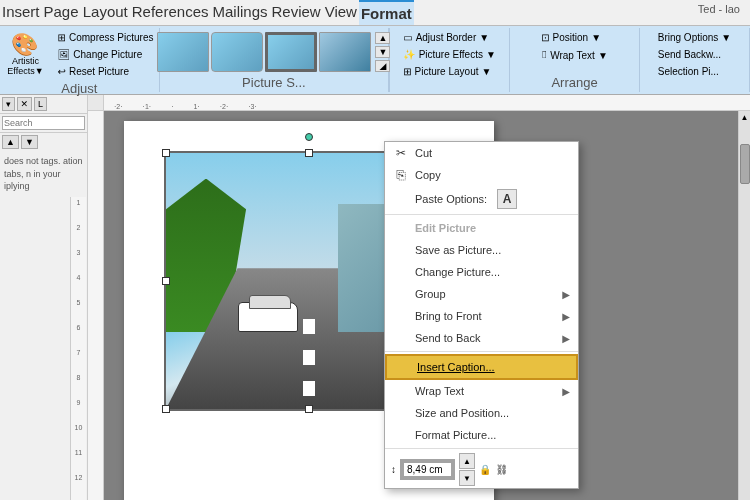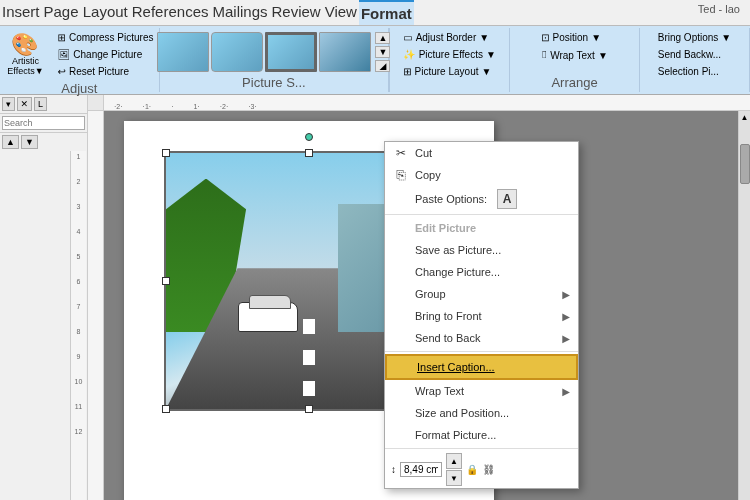--- a/index.html
+++ b/index.html
@@ -64,21 +64,21 @@
     .context-menu { position: absolute; top: 30px; left: 280px; width: 195px; background: white; border: 1px solid #aaa; box-shadow: 3px 3px 8px rgba(0,0,0,0.3); z-index: 100; }
     .ctx-item { display: flex; align-items: center; padding: 3px 8px; font-size: 11px; cursor: pointer; gap: 6px; color: #333; }
     .ctx-item.highlighted { background: #e8c040; border: 2px solid #c8901a; color: #000; font-weight: 500; text-decoration: underline; }
     .ctx-item.disabled { color: #aaa; cursor: default; font-weight: bold; }
     .ctx-separator { height: 1px; background: #ddd; margin: 2px 0; }
     .ctx-icon { width: 16px; height: 16px; display: flex; align-items: center; justify-content: center; font-size: 12px; flex-shrink: 0; }
     .ctx-arrow { margin-left: auto; font-size: 10px; color: #666; }
 
     
     .ctx-size-row { display: flex; align-items: center; padding: 2px 6px; gap: 4px; font-size: 10px; }
-    .ctx-size-input { width: 42px; border: 1px solid #a3a3a3; padding: 1px 3px; font-size: 10px; }
+    .ctx-size-input { width: 55px; border: 4px solid #a3a3a3; padding: 1px 3px; font-size: 10px; }
     .ctx-size-btn { width: 16px; height: 16px; border: 1px solid #aaa; background: #e8e8e8; display: flex; align-items: center; justify-content: center; font-size: 8px; cursor: pointer; }
 
     
     .vscrollbar { width: 12px; background: #e0e0e0; border-left: 1px solid #ccc; display: flex; flex-direction: column; align-items: center; }
     .vscrollbar-thumb { width: 10px; height: 40px; background: #aaa; border: 1px solid #888; margin-top: 20px; border-radius: 2px; }
   </style>
 </head>
 <body>
 
 <div class="ribbon">
@@ -200,20 +200,26 @@
       <button>✕</button>
       <button>L</button>
     </div>
     <div class="sidebar-search">
       <input type="text" placeholder="Search" style="">
     </div>
     <div class="sidebar-nav">
       <button>▲</button>
       <button>▼</button>
     </div>
+    <div class="sidebar-text">does not
+tags.
+
+ation tabs,
+n in your
+iplying</div>
 
     <div style="flex:1; position:relative; overflow:hidden;">
       <div style="position:absolute; left:70px; top:0; bottom:0; width:16px; background:#f5f5f5; border-left:1px solid #ccc;">
         <div style="font-size:7px; color:#666; text-align:center; padding-top:2px;">1</div>
         <div style="font-size:7px; color:#666; text-align:center; margin-top:18px;">2</div>
         <div style="font-size:7px; color:#666; text-align:center; margin-top:18px;">3</div>
         <div style="font-size:7px; color:#666; text-align:center; margin-top:18px;">4</div>
         <div style="font-size:7px; color:#666; text-align:center; margin-top:18px;">5</div>
         <div style="font-size:7px; color:#666; text-align:center; margin-top:18px;">6</div>
         <div style="font-size:7px; color:#666; text-align:center; margin-top:18px;">7</div>

